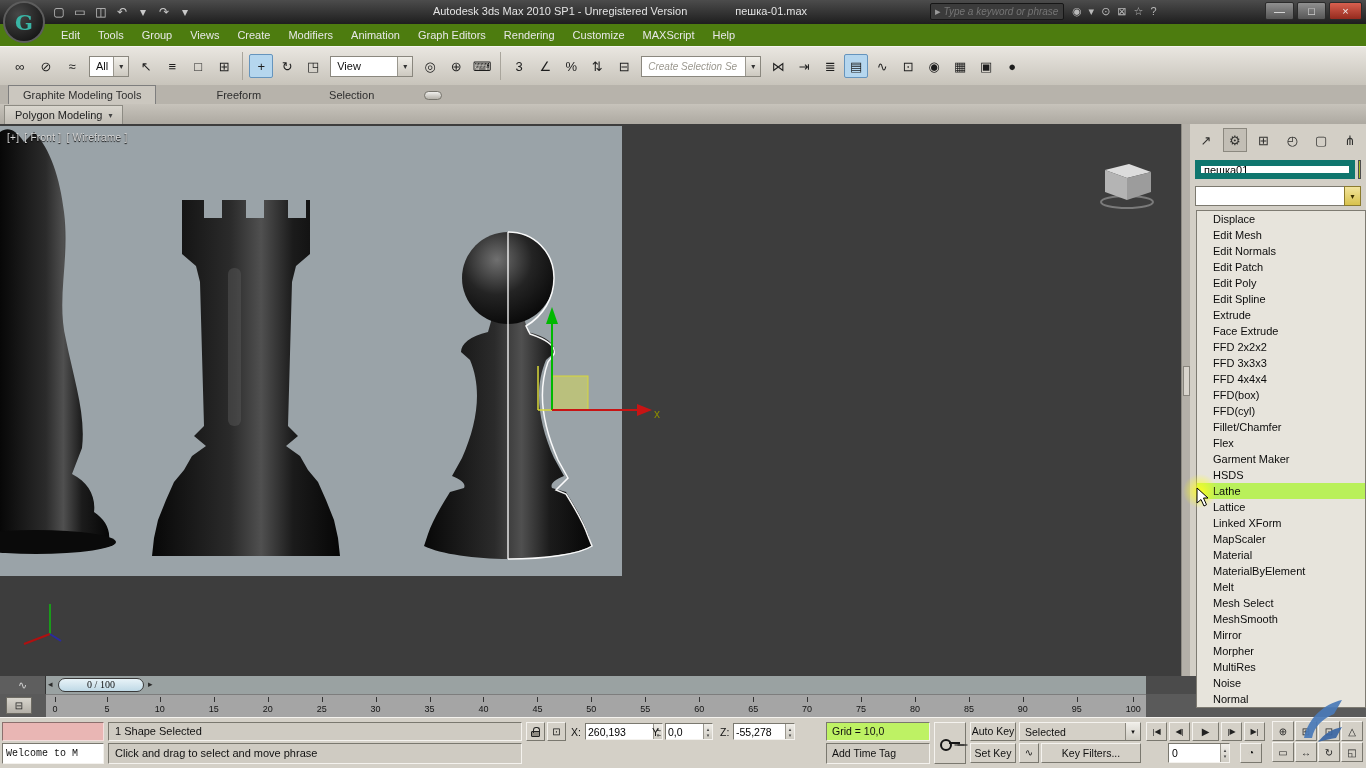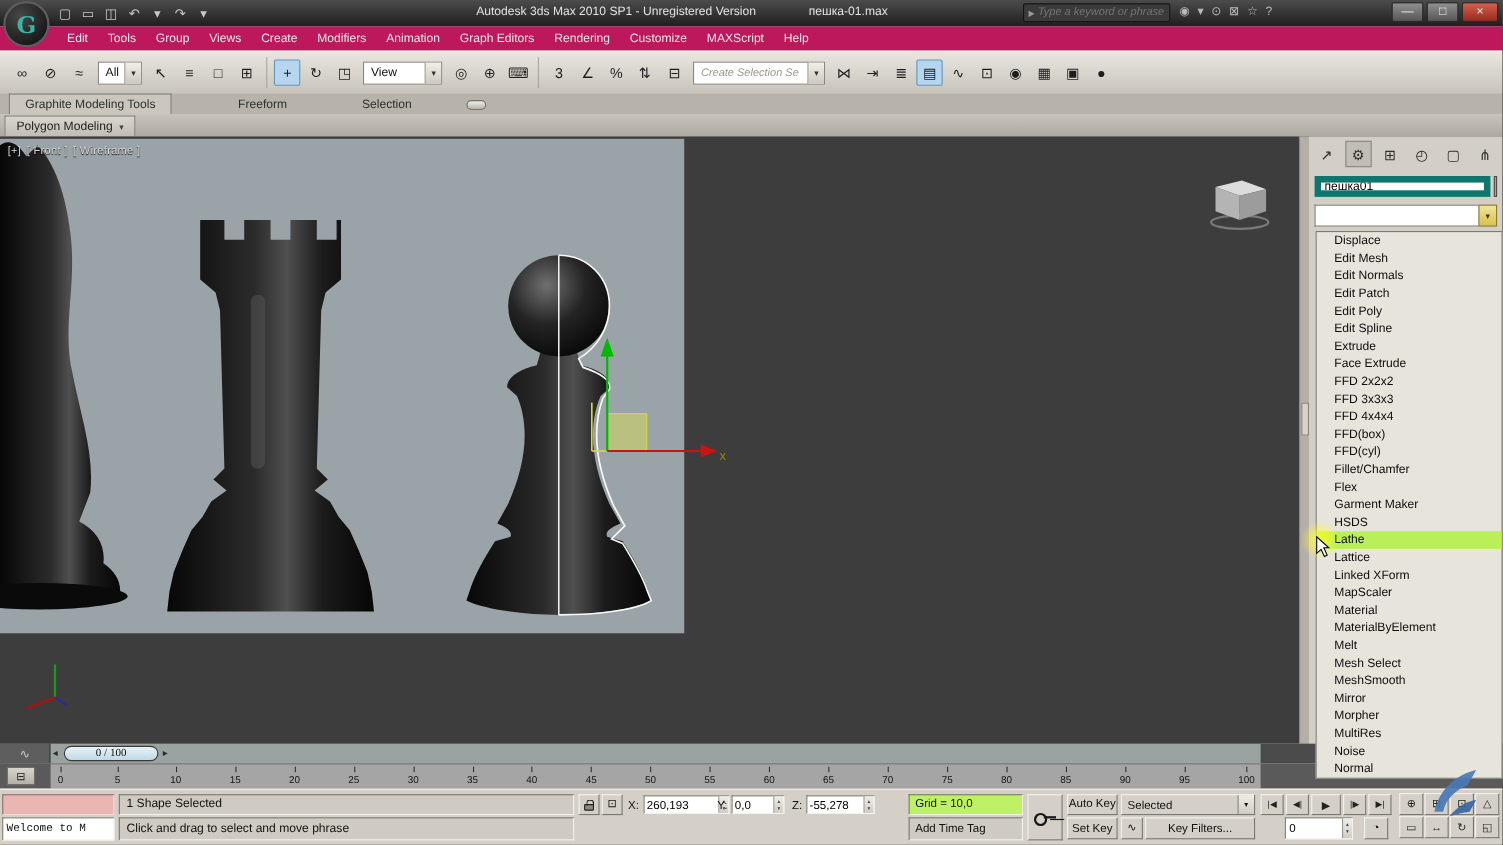--- a/index.html
+++ b/index.html
@@ -16,21 +16,21 @@
 .tb-center{position:absolute;left:320px;top:5px;width:600px;display:flex;justify-content:center;gap:48px;color:#e3e3e3;font-size:11px;white-space:nowrap;}
 .ic-search{position:absolute;left:930px;top:3px;width:134px;height:17px;background:#3b3b3b;border:1px solid #161616;border-radius:2px;display:flex;align-items:center;gap:3px;padding:0 4px;color:#9b9b9b;}
 .ic-search input{flex:1;background:transparent;border:none;outline:none;color:#9b9b9b;font-style:italic;font-size:10px;width:100px;}
 .ic-icons{position:absolute;left:1072px;top:3px;height:17px;display:flex;gap:7px;align-items:center;}
 .ic-btn{color:#b9b9b9;font-size:11px;line-height:17px;}
 .win-btns{position:absolute;right:4px;top:2px;display:flex;gap:3px;}
 .wbtn{width:29px;height:18px;background:linear-gradient(#909090,#565656);border:1px solid #2b2b2b;border-radius:2px;color:#f0f0f0;font-size:11px;line-height:16px;text-align:center;}
 .wbtn:last-child{background:linear-gradient(#d8604f,#952a1e);width:33px;}
 
 
-.menubar{position:absolute;left:0;top:24px;width:1366px;height:22px;background:#be185d;display:flex;padding-left:52px;}
+.menubar{position:absolute;left:0;top:24px;width:1366px;height:22px;background:#4d7c0f;display:flex;padding-left:52px;}
 .menu-item{padding:0 9px;line-height:22px;color:#e8e8e8;font-size:11px;white-space:nowrap;}
 
 
 .toolbar{position:absolute;left:0;top:46px;width:1366px;height:39px;background:linear-gradient(#e9e6e0,#c8c4bb);border-top:1px solid #f6f5f1;display:flex;align-items:center;padding-left:8px;gap:3px;}
 .tb-group{display:flex;gap:2px;}
 .tbtn{width:24px;height:24px;display:flex;align-items:center;justify-content:center;font-size:13px;color:#1d1d1d;border:1px solid transparent;border-radius:2px;}
 .tbtn.active{background:#b5d6ee;border:1px solid #6594bd;}
 .tsep{width:1px;height:28px;background:#a9a59c;margin:0 3px;}
 .tb-dd{height:21px;background:#fff;border:1px solid #8a877e;display:flex;align-items:center;padding-left:6px;font-size:11px;margin:0 2px;}
 .tb-dd .dd-caret{width:15px;height:19px;margin-left:5px;background:linear-gradient(#f1efe9,#cdc9c0);border-left:1px solid #9a978e;font-size:8px;display:flex;align-items:center;justify-content:center;color:#333;}
@@ -200,21 +200,21 @@
         <div class="tbtn">≡</div>
         <div class="tbtn">□</div>
         <div class="tbtn">⊞</div>
       </div>
     <div class="tsep"></div>
     <div class="tb-group">
         <div class="tbtn active">+</div>
         <div class="tbtn">↻</div>
         <div class="tbtn">◳</div>
       </div>
-    <div class="tb-dd" style="width:72px;">
+    <div class="tb-dd" style="width:83px;">
       <span>View</span>
       <span class="dd-caret" style="margin-left:auto;">▾</span>
     </div>
     <div class="tb-group">
         <div class="tbtn">◎</div>
         <div class="tbtn">⊕</div>
         <div class="tbtn">⌨</div>
       </div>
     <div class="tsep"></div>
     <div class="tb-group">

